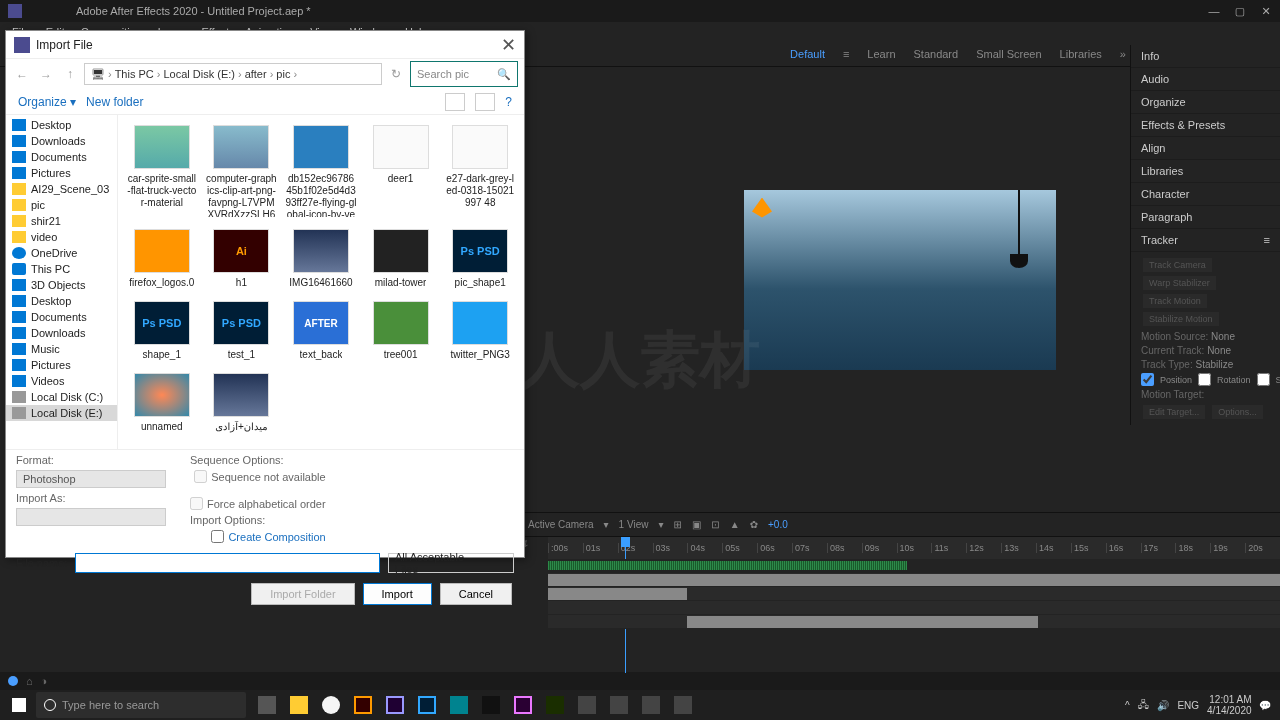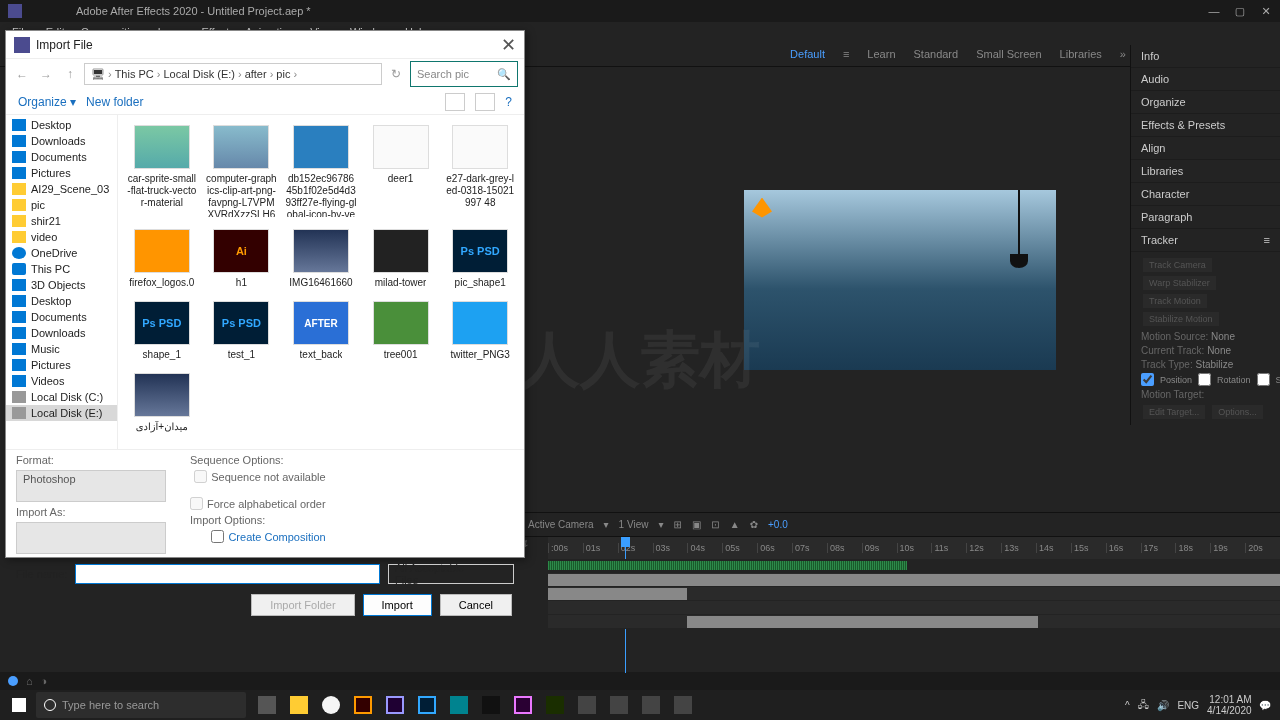--- a/index.html
+++ b/index.html
@@ -66,21 +66,21 @@
 .thumb.city { background:linear-gradient(#223355,#667799); }
 .thumb.tower { background:#222; }
 .thumb.fox { background:#ff9500; }
 .thumb.tree { background:#4a8f3a; }
 .thumb.twitter { background:#1da1f2; }
 .thumb.deer { background:#fafafa; }
 .thumb.ring { background:radial-gradient(#f85,#38a); }
 .dlg-bottom { border-top:1px solid #eee; padding:4px 10px; display:flex; gap:24px; font-size:11px; color:#666; }
 .dlg-bottom .col { display:flex; flex-direction:column; gap:4px; }
 .dlg-bottom label { font-size:11px; }
-.dlg-bottom .sel { background:#e6e6e6; border:1px solid #ccc; padding:2px 6px; height:32px; width:150px; font-size:11px; color:#555; }
+.dlg-bottom .sel { background:#e6e6e6; border:1px solid #ccc; padding:2px 6px; height:18px; width:150px; font-size:11px; color:#555; }
 .dlg-bottom .chk { display:flex; align-items:center; gap:4px;justify-content:flex-end; }
 .dlg-fname { display:flex; align-items:center; padding:6px 10px; gap:8px; font-size:11px; }
 .dlg-fname input { flex:1; border:1px solid #0078d4; height:20px; padding:0 4px; font-size:11px; }
 .dlg-fname .ftype { border:1px solid #ccc; height:20px; padding:0 24px 0 6px; font-size:11px; width:126px; display:flex; align-items:center; }
 .dlg-btns { display:flex; justify-content:flex-end; gap:8px; padding:4px 12px 10px; }
 .dlg-btns button { height:22px; padding:0 18px; border:1px solid #bbb; background:#f0f0f0; font-size:11px; cursor:pointer; }
 .dlg-btns button.primary { background:#fdfdfd; border:1px solid #0078d4; }
 .dlg-btns button.dis { color:#aaa; }
 
 
@@ -476,20 +476,24 @@
         </div>
         <div class="file-item">
           <div class="thumb tree"></div>
           <div class="fname">tree001</div>
         </div>
         <div class="file-item">
           <div class="thumb twitter"></div>
           <div class="fname">twitter_PNG3</div>
         </div>
         <div class="file-item">
+          <div class="thumb ring"></div>
+          <div class="fname">unnamed</div>
+        </div>
+        <div class="file-item">
           <div class="thumb city"></div>
           <div class="fname">میدان+آزادی</div>
         </div>
       </div>
   </div>
   <div class="dlg-bottom">
     <div class="col">
       <label>Format:</label>
       <div class="sel">Photoshop</div>
       <label>Import As:</label>

